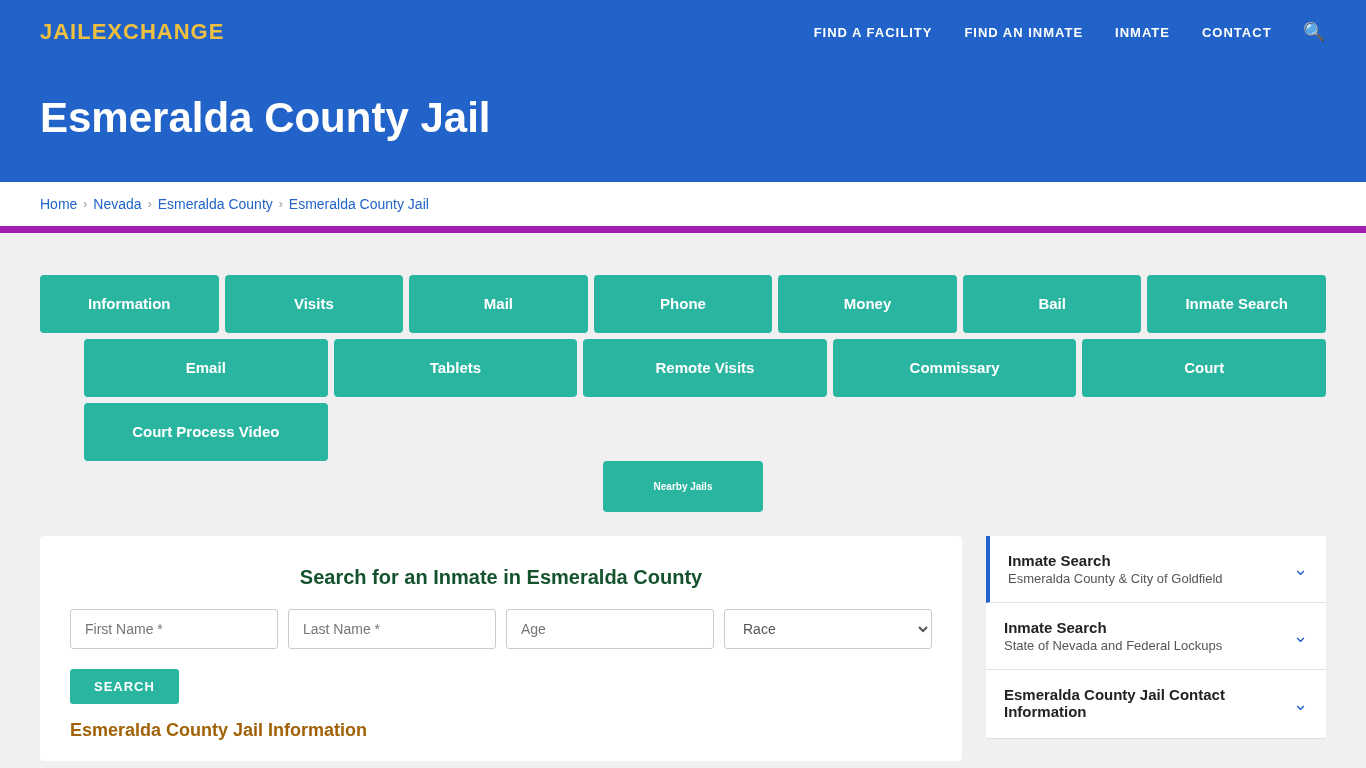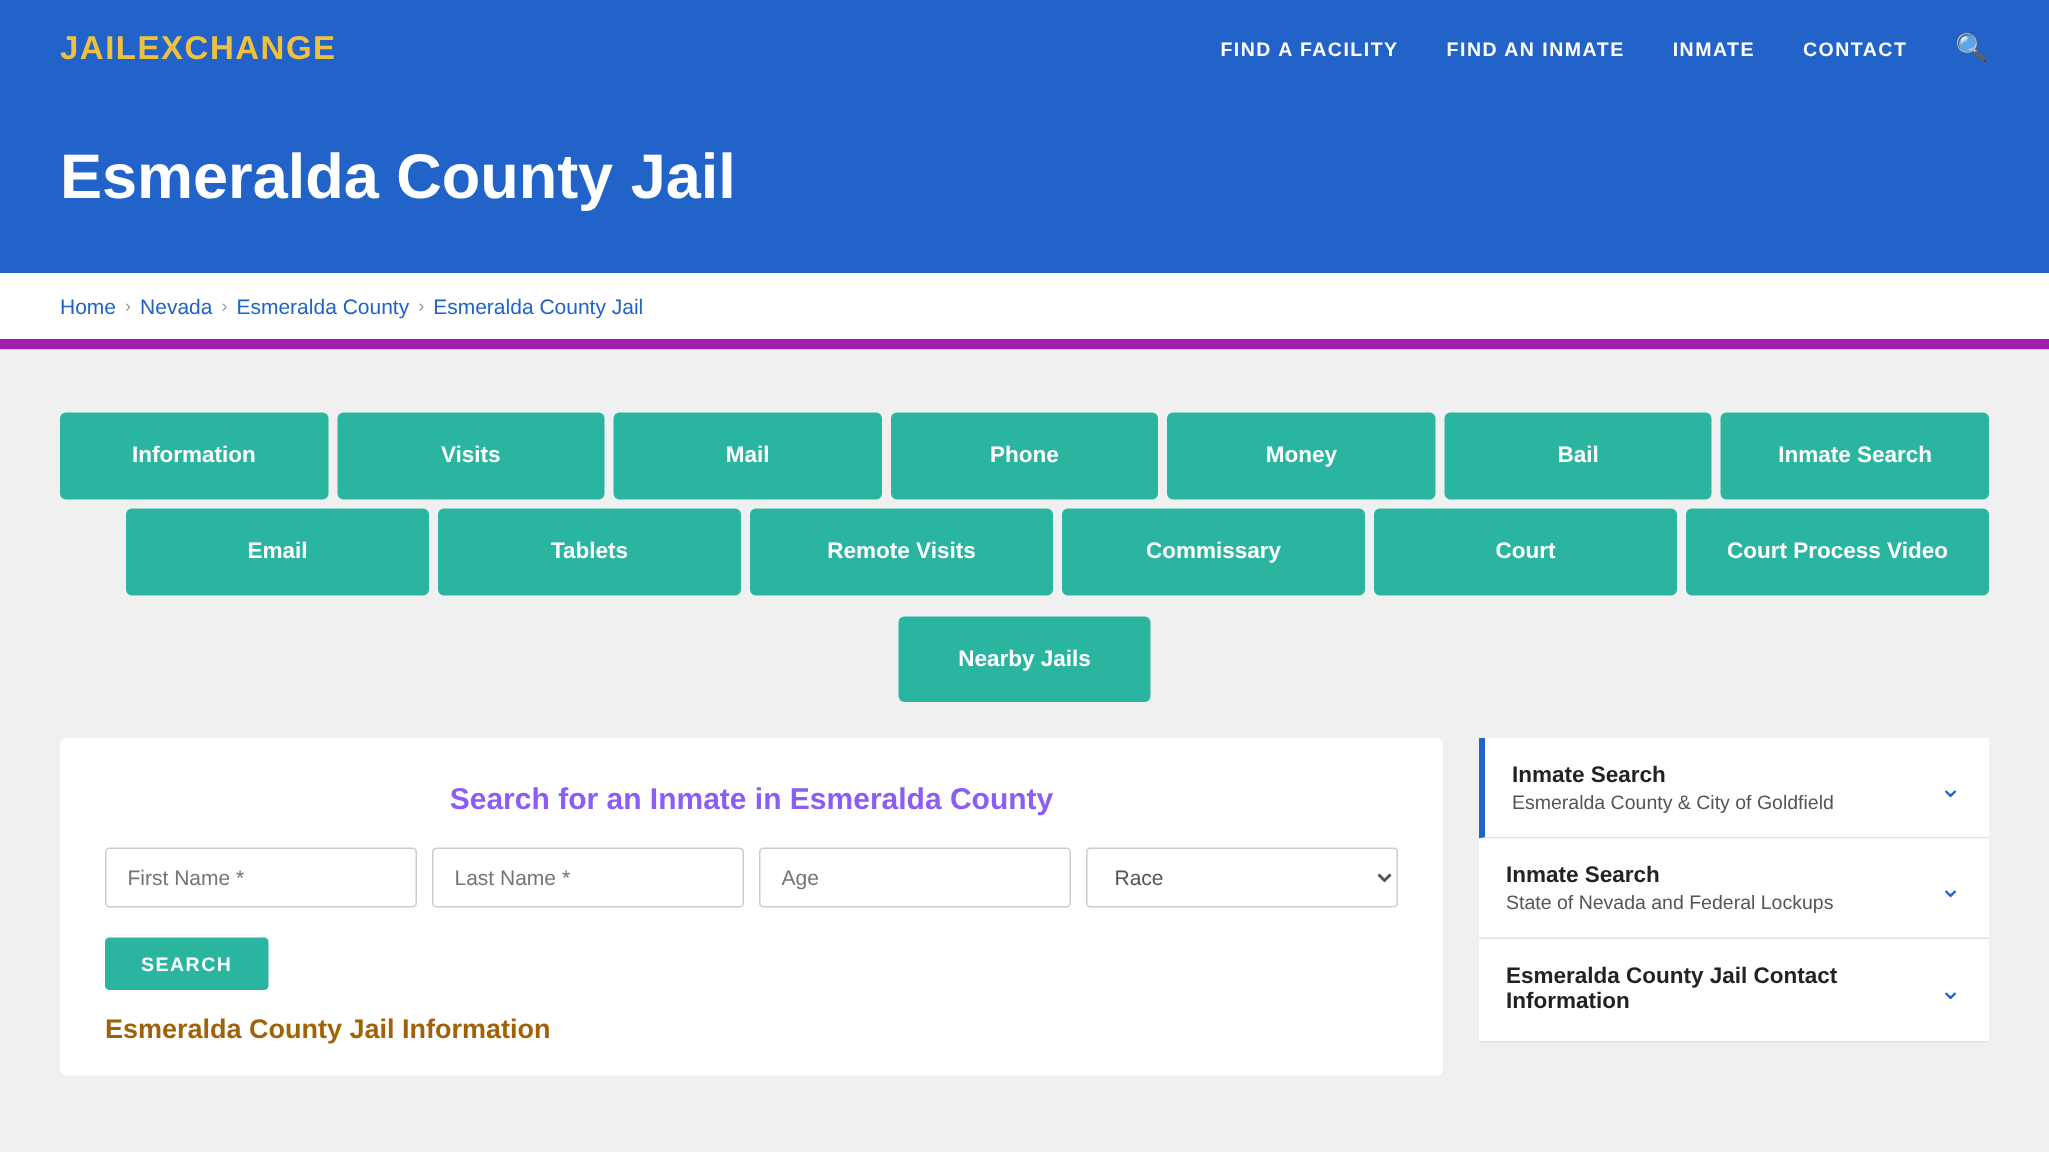--- a/index.html
+++ b/index.html
@@ -83,23 +83,23 @@
     
     .buttons-grid {
       display: grid;
       grid-template-columns: repeat(7, 1fr);
       gap: 6px;
       margin-bottom: 6px;
       margin-top: 12px;
     }
     .buttons-row2 {
       display: grid;
-      grid-template-columns: repeat(6, 1fr);
+      grid-template-columns: repeat(5, 1fr);
       gap: 6px;
-      margin-bottom: 14px;
+      margin-bottom: 0;
       padding-left: 44px;
     }
     .buttons-row3 {
       display: flex;
       justify-content: center;
       margin-bottom: 24px;
     }
     .jail-btn {
       background: #2ab5a0;
       color: #fff;
@@ -110,21 +110,21 @@
       cursor: pointer;
       border-radius: 4px;
       text-align: center;
       line-height: 1.2;
     }
     .jail-btn-single {
       background: #2ab5a0;
       color: #fff;
       border: none;
       padding: 20px 40px;
-      font-size: 15px;
+      font-size: 10px;
       font-weight: 600;
       cursor: pointer;
       border-radius: 4px;
       min-width: 160px;
     }
 
     
     .content-area {
       display: flex;
       gap: 24px;
@@ -135,21 +135,21 @@
       flex: 1;
       background: #fff;
       border-radius: 4px;
       padding: 30px 30px 20px 30px;
     }
     .search-title {
       font-size: 20px;
       font-weight: 700;
       text-align: center;
       margin-bottom: 20px;
-      color: #8b5cf6;
+      color: #14532d;
     }
     .search-form {
       display: flex;
       gap: 10px;
       margin-bottom: 16px;
       flex-wrap: wrap;
     }
     .search-input {
       border: 1px solid #ccc;
       padding: 10px 14px;

